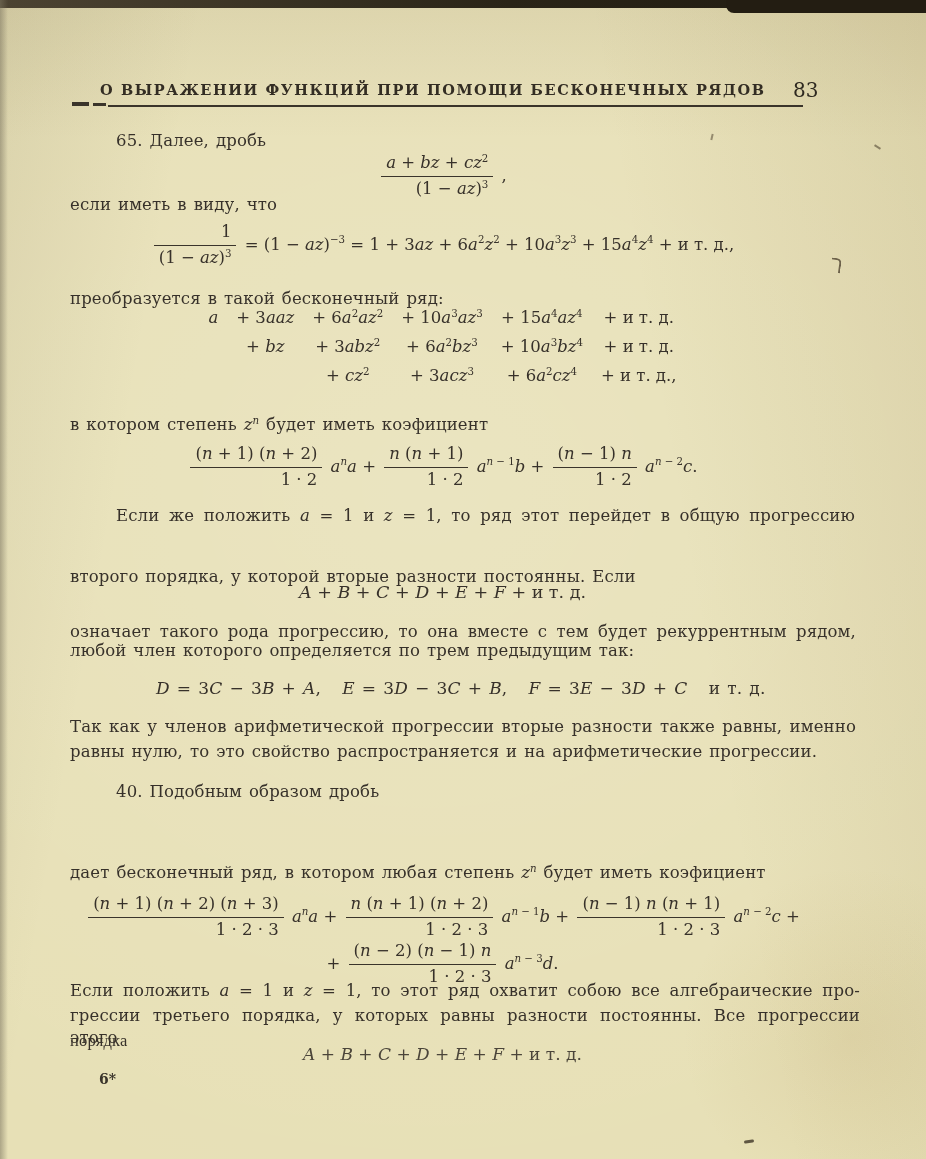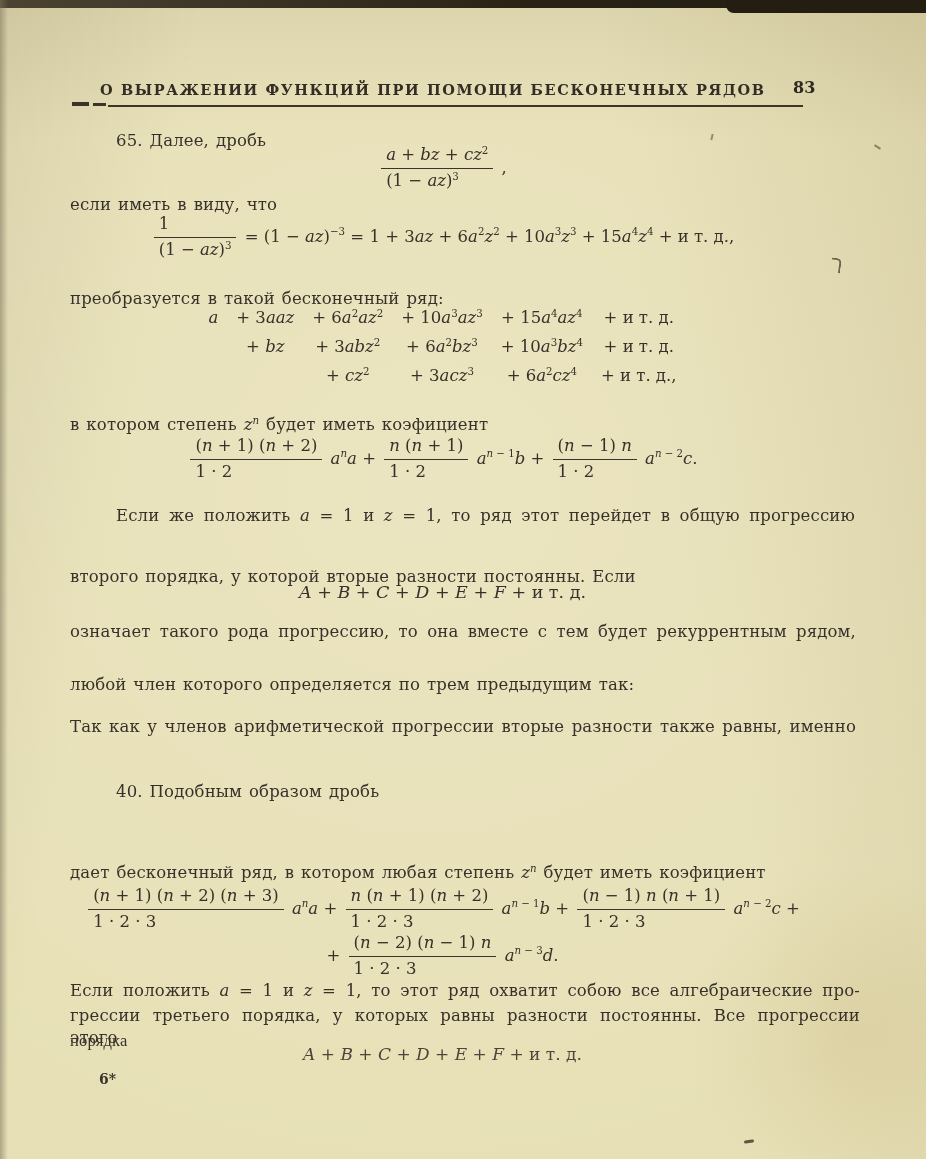--- a/index.html
+++ b/index.html
@@ -25,25 +25,25 @@
   .top-band-right{position:absolute;top:0;right:0;width:200px;height:13px;background:#231d12;
     border-bottom-left-radius:8px;}
   .left-strip{position:absolute;left:0;top:0;bottom:0;width:8px;
     background:linear-gradient(to right, rgba(125,118,96,0.55), rgba(125,118,96,0));}
 
   .ln{position:absolute;font-size:16.5px;line-height:1.35;letter-spacing:0.15px;word-spacing:1.5px;white-space:nowrap;}
   .just{white-space:normal;text-align:justify;text-align-last:justify;}
   .disp{position:absolute;left:70px;width:745px;text-align:center;font-size:16.5px;line-height:1.3;}
   .running-title{position:absolute;top:81px;left:100px;width:660px;text-align:right;
     font-size:14.5px;font-weight:bold;letter-spacing:1.6px;color:#332d23;white-space:nowrap;}
-  .page-number{position:absolute;top:78px;left:793px;font-size:16px;font-weight:bold;color:#2e2920;}
+  .page-number{position:absolute;top:78px;left:793px;font-size:20px;font-weight:normal;color:#2e2920;}
   .rule{position:absolute;background:#3a342a;}
   i{font-style:italic;}
   sup{font-size:0.62em;line-height:0;vertical-align:super;letter-spacing:0;}
-  .fr{display:inline-block;vertical-align:middle;text-align:left;margin:0 3px;line-height:1.25;}
+  .fr{display:inline-block;vertical-align:middle;text-align:right;margin:8px 3px;line-height:1.25;}
   .fr .nu{display:block;padding:0 5px 2px;border-bottom:1.4px solid #3a342b;}
   .fr .de{display:block;padding:2px 5px 0;}
   table.series{margin:0 auto;border-collapse:collapse;}
   table.series td{padding:3px 9px;text-align:center;font-size:16.5px;line-height:1.4;}
   .sig{position:absolute;top:1071px;left:99px;font-size:14px;font-weight:bold;color:#3a342a;}
   .artifact{position:absolute;pointer-events:none;}
 </style>
 </head>
 <body>
 
@@ -104,24 +104,26 @@
   <div class="ln" style="top:414px;left:70px;">в котором степень <i>z</i><sup><i>n</i></sup> будет иметь коэфициент</div>
 
   <div class="disp" style="top:436px;"><span class="fr"><span class="nu">(<i>n</i> + 1) (<i>n</i> + 2)</span><span class="de">1 · 2</span></span> <i>a</i><sup><i>n</i></sup><i>a</i> + <span class="fr"><span class="nu"><i>n</i> (<i>n</i> + 1)</span><span class="de">1 · 2</span></span> <i>a</i><sup><i>n</i> − 1</sup><i>b</i> + <span class="fr"><span class="nu">(<i>n</i> − 1) <i>n</i></span><span class="de">1 · 2</span></span> <i>a</i><sup><i>n</i> − 2</sup><i>c</i>.</div>
 
   <div class="ln just" style="top:505px;left:116px;width:739px;">Если же положить <i>a</i> = 1 и <i>z</i> = 1, то ряд этот перейдет в общую прогрессию</div>
   <div class="ln" style="top:549px;left:70px;margin-top:17px;">второго порядка, у которой вторые разности постоянны. Если</div>
 
   <div class="disp" style="top:581px;font-size:17.5px;"><i>A</i> + <i>B</i> + <i>C</i> + <i>D</i> + <i>E</i> + <i>F</i> + и т. д.</div>
 
   <div class="ln just" style="top:621px;left:70px;width:786px;">означает такого рода прогрессию, то она вместе с тем будет рекуррентным рядом,</div>
-  <div class="ln" style="top:674px;left:70px;">любой член которого определяется по трем предыдущим так:</div>
+  <div class="ln" style="top:640px;left:70px;">любой член которого определяется по трем предыдущим так:</div>
 
+  <div class="ln" style="top:677px;left:156px;font-size:17px;"><i>D</i> = 3<i>C</i> − 3<i>B</i> + <i>A</i>,&nbsp;&nbsp; <i>E</i> = 3<i>D</i> − 3<i>C</i> + <i>B</i>,&nbsp;&nbsp; <i>F</i> = 3<i>E</i> − 3<i>D</i> + <i>C</i> &nbsp;&nbsp;и т. д.</div>
 
   <div class="ln just" style="top:716px;left:70px;width:786px;">Так как у членов арифметической прогрессии вторые разности также равны, именно</div>
+  <div class="ln" style="top:741px;left:70px;">равны нулю, то это свойство распространяется и на арифметические прогрессии.</div>
 
   <div class="ln" style="top:781px;left:116px;">40. Подобным образом дробь</div>
 
 
   <div class="ln" style="top:862px;left:70px;">дает бесконечный ряд, в котором любая степень <i>z</i><sup><i>n</i></sup> будет иметь коэфициент</div>
 
   <div class="disp" style="top:886px;"><span class="fr"><span class="nu">(<i>n</i> + 1) (<i>n</i> + 2) (<i>n</i> + 3)</span><span class="de">1 · 2 · 3</span></span> <i>a</i><sup><i>n</i></sup><i>a</i> + <span class="fr"><span class="nu"><i>n</i> (<i>n</i> + 1) (<i>n</i> + 2)</span><span class="de">1 · 2 · 3</span></span> <i>a</i><sup><i>n</i> − 1</sup><i>b</i> + <span class="fr"><span class="nu">(<i>n</i> − 1) <i>n</i> (<i>n</i> + 1)</span><span class="de">1 · 2 · 3</span></span> <i>a</i><sup><i>n</i> − 2</sup><i>c</i> +</div>
   <div class="disp" style="top:933px;">+ <span class="fr"><span class="nu">(<i>n</i> − 2) (<i>n</i> − 1) <i>n</i></span><span class="de">1 · 2 · 3</span></span> <i>a</i><sup><i>n</i> − 3</sup><i>d</i>.</div>
 
   <div class="ln just" style="top:980px;left:70px;width:790px;">Если положить <i>a</i> = 1 и <i>z</i> = 1, то этот ряд охватит собою все алгебраические про-</div>

